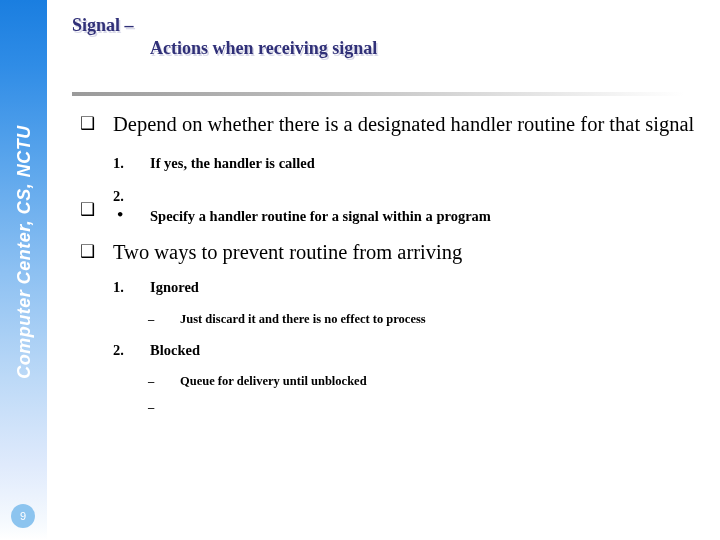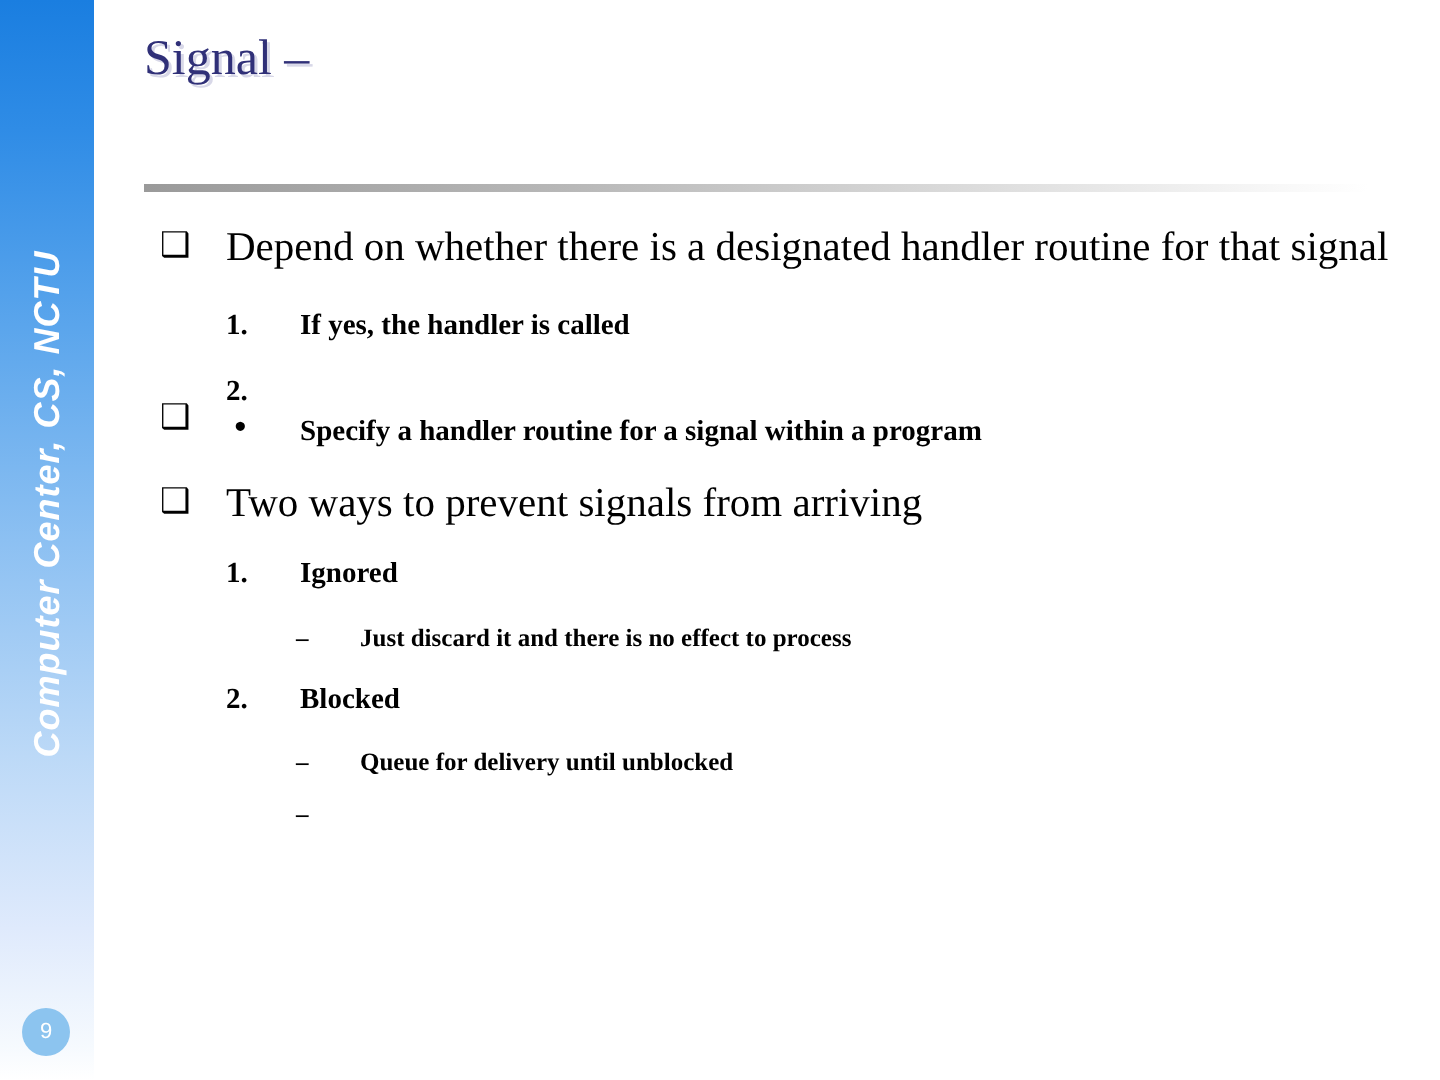--- a/index.html
+++ b/index.html
@@ -65,22 +65,22 @@
 
   
   #title-block {
     position: absolute;
     left: 72px;
     top: 14px;
     width: 620px;
   }
   .title-line {
     font-family: "Liberation Serif", "DejaVu Serif", serif;
-    font-weight: normal;
-    font-size: 25px;
+    font-weight: bold;
+    font-size: 18px;
     color: #303078;
     text-shadow: 1.5px 1.5px 0 #d8d8e8;
     line-height: 1.28;
     white-space: nowrap;
   }
   .title-line-2 {
     margin-left: 78px;
   }
   #title-rule {
     position: absolute;
@@ -171,20 +171,21 @@
 
 <div id="slide">
 
   <div id="sidebar">
     <div id="sidebar-label">Computer Center, CS, NCTU</div>
     <div id="page-badge">9</div>
   </div>
 
   <div id="title-block">
     <div class="title-line">Signal –</div>
+    <div class="title-line title-line-2">Actions when receiving signal</div>
   </div>
   <div id="title-rule"></div>
 
   <div id="body">
 
     <div class="lvl1">
       <span class="marker">❑</span>
       <span>Depend on whether there is a designated handler routine for that signal</span>
     </div>
     <div class="sp-13"></div>
@@ -206,21 +207,21 @@
     <div class="sp-9"></div>
 
     <div class="lvl2">
       <span class="marker dot">•</span>
       <span>Specify a handler routine for a signal within a program</span>
     </div>
     <div class="sp-11"></div>
 
     <div class="lvl1">
       <span class="marker">❑</span>
-      <span>Two ways to prevent signals from arriving</span>
+      <span>Two ways to prevent routine from arriving</span>
     </div>
     <div class="sp-9"></div>
 
     <div class="lvl2">
       <span class="marker">1.</span>
       <span>Ignored</span>
     </div>
     <div class="sp-10"></div>
 
     <div class="lvl3">

